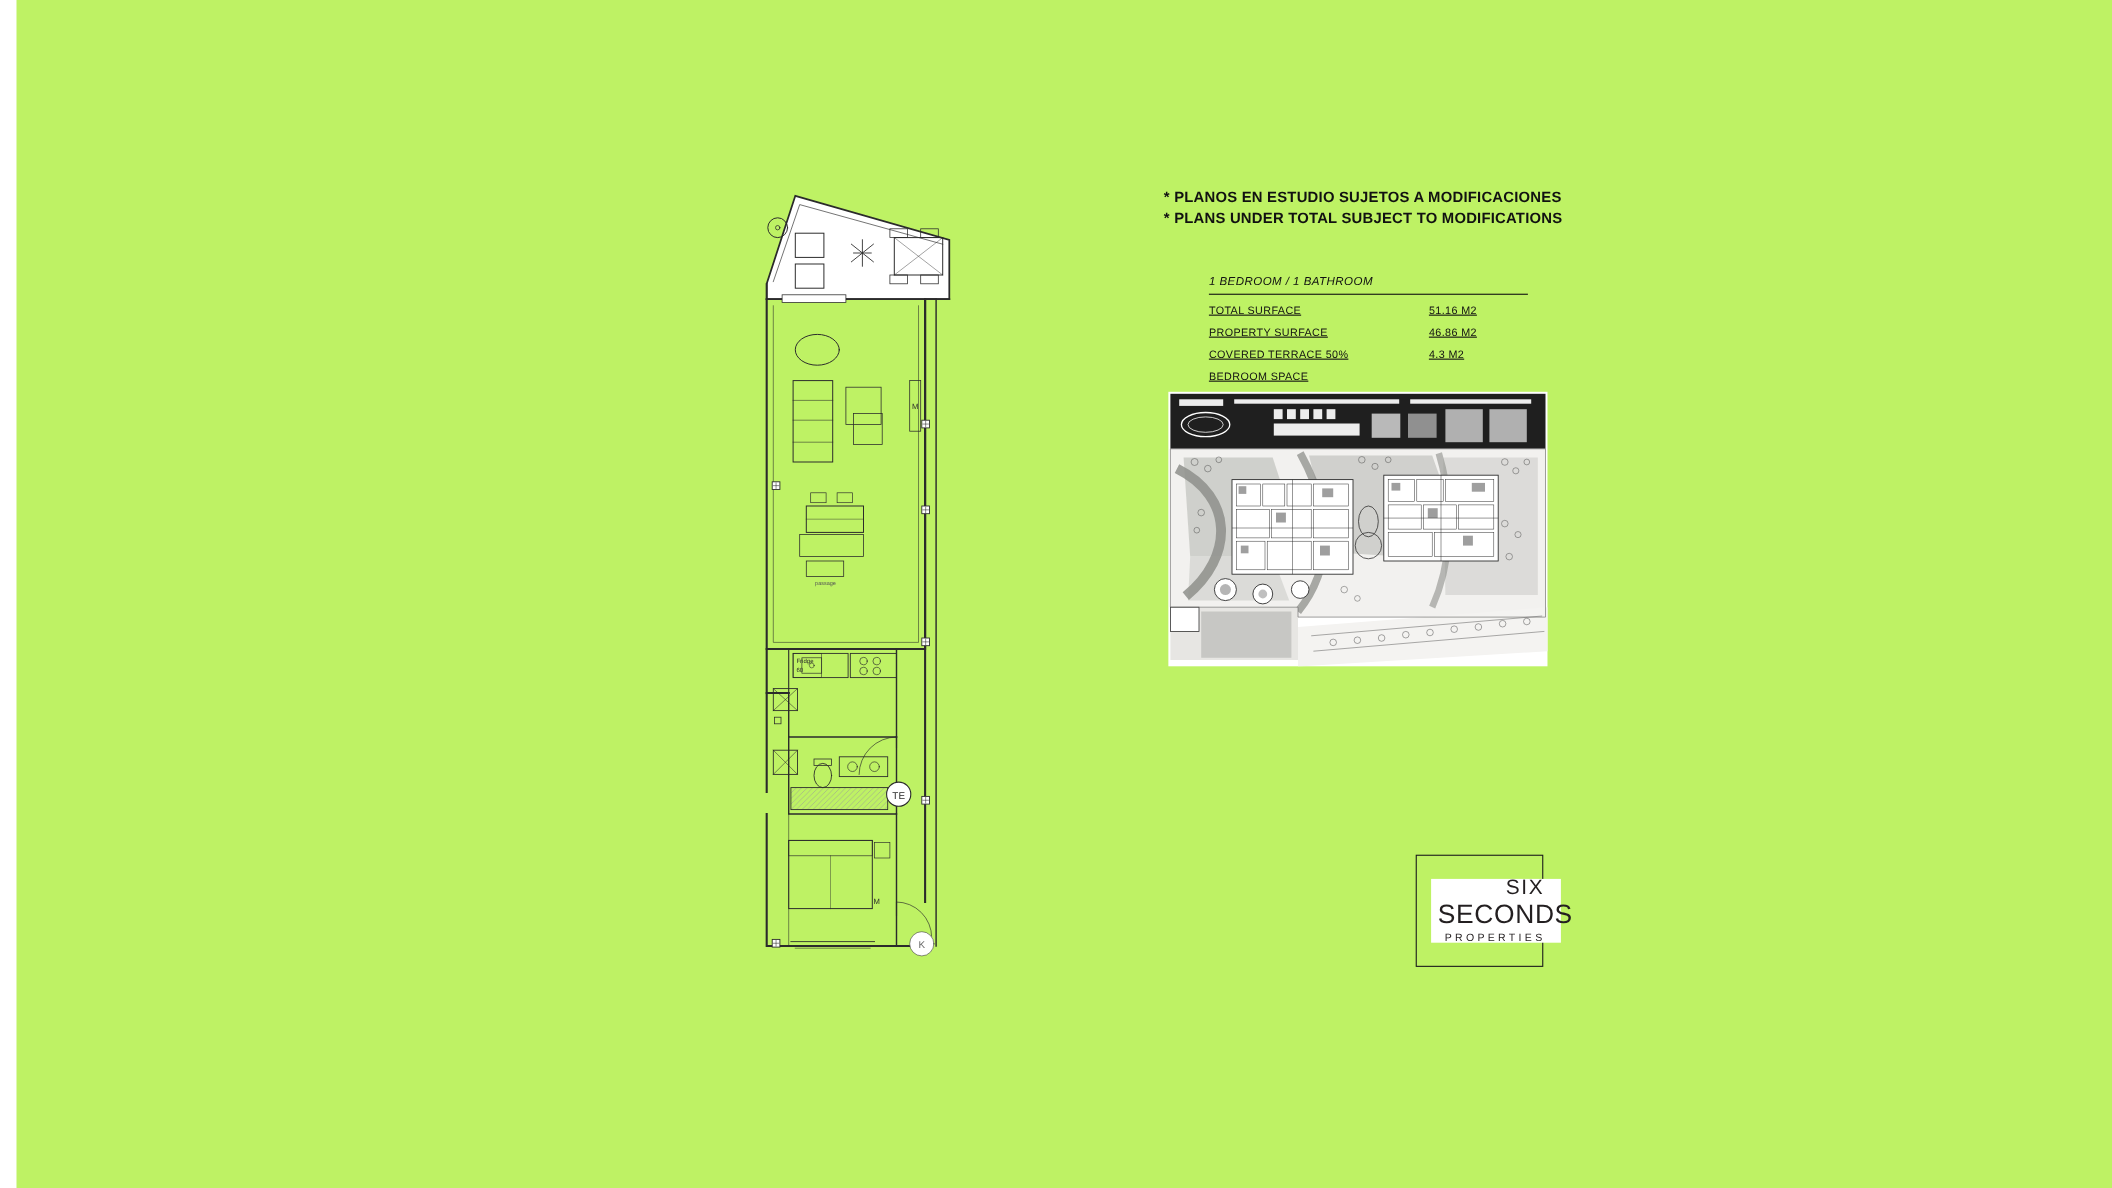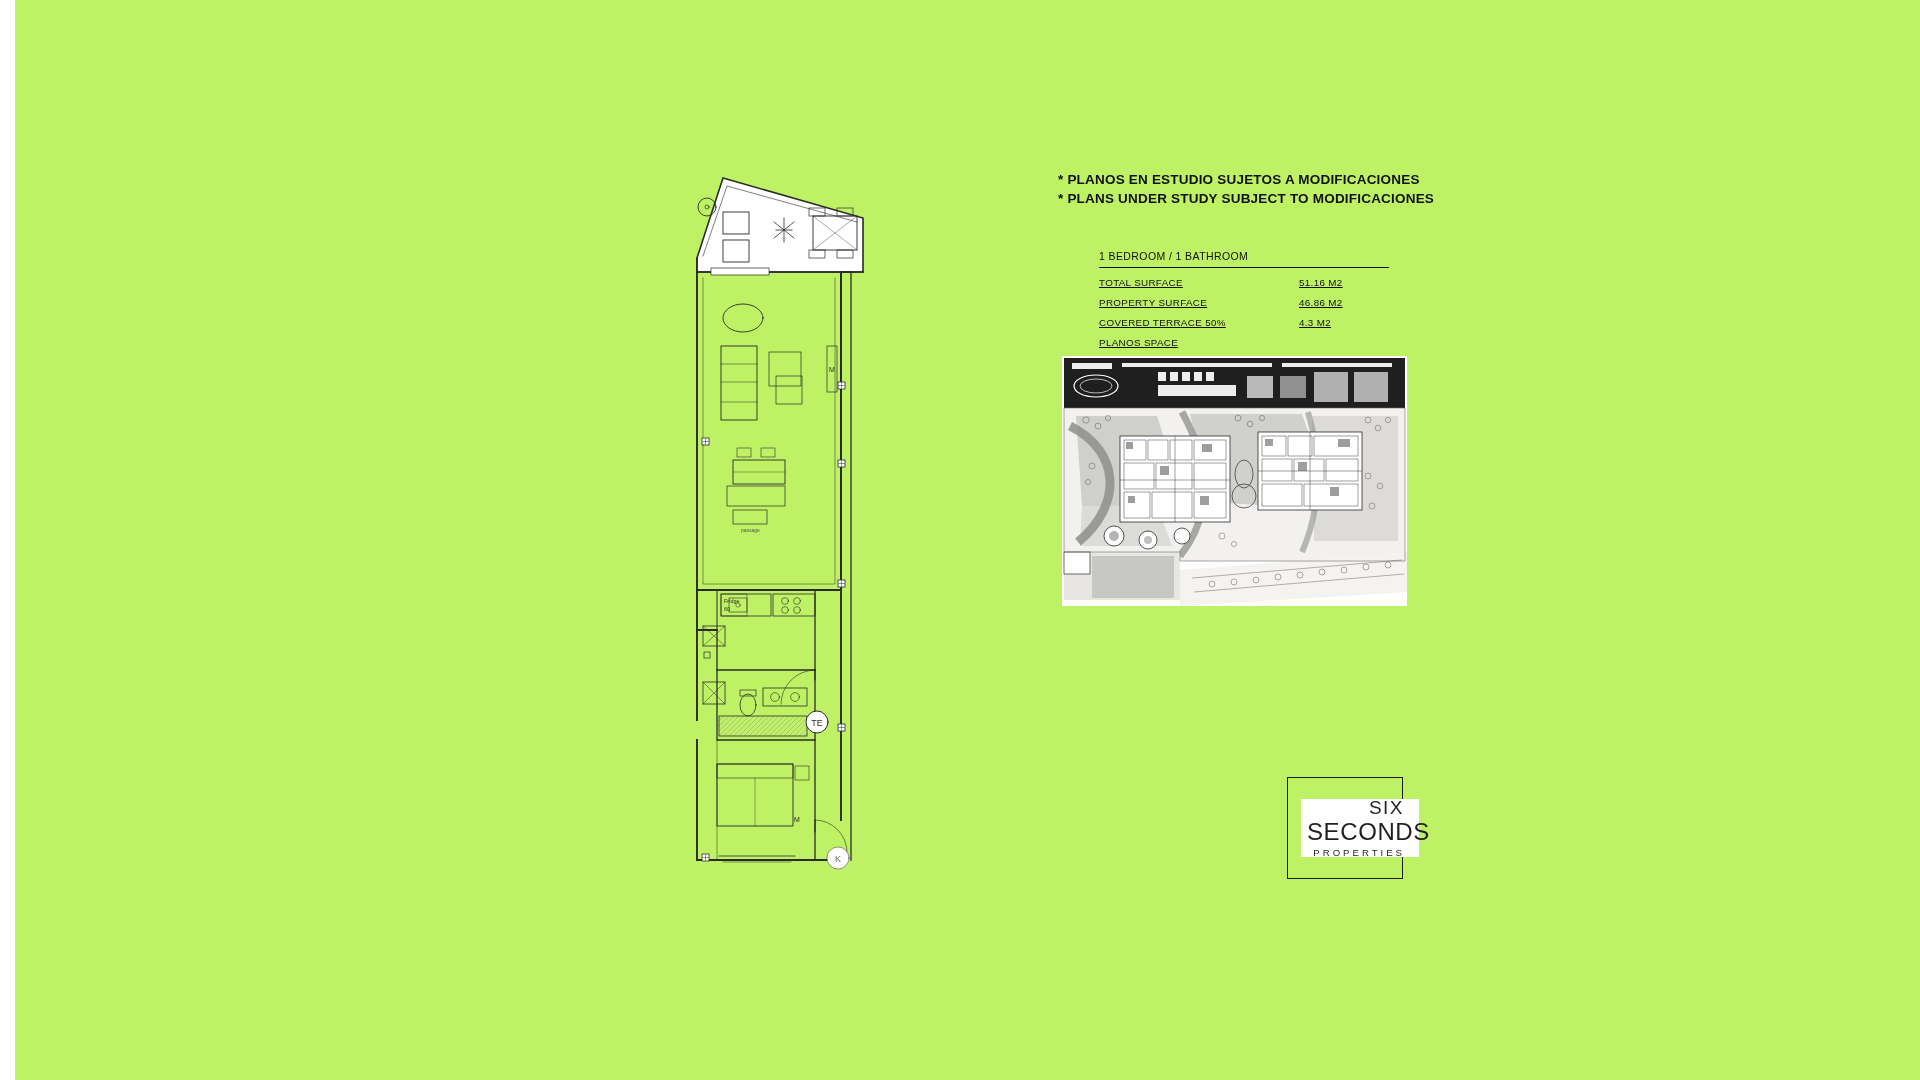--- a/index.html
+++ b/index.html
@@ -41,20 +41,21 @@
     left: 1084px;
     top: 250px;
     width: 290px;
   }
   #spec .spec-title {
     font-size: 10.5px;
     letter-spacing: 0.4px;
     color: #111;
     padding-bottom: 5px;
     border-bottom: 1px solid #111;
+    font-style: italic;
   }
   #spec .spec-row {
     display: flex;
     justify-content: flex-start;
     font-size: 9.8px;
     letter-spacing: 0.35px;
     color: #111;
     padding-top: 9px;
     text-decoration: underline;
   }
@@ -134,40 +135,40 @@
     padding-top: 1px;
   }
 </style>
 </head>
 <body>
 
 <div id="stage">
 
   <div id="notes">
     <div class="note-line">* PLANOS EN ESTUDIO SUJETOS A MODIFICACIONES</div>
-    <div class="note-line">* PLANS UNDER STUDY SUBJECT TO MODIFICACIONES</div>
+    <div class="note-line">* PLANS UNDER TOTAL SUBJECT TO MODIFICATIONS</div>
   </div>
 
   <div id="spec">
     <div class="spec-title">1 BEDROOM / 1 BATHROOM</div>
 
     <div class="spec-row">
       <div class="spec-label">TOTAL SURFACE</div>
       <div class="spec-value">51.16 M2</div>
     </div>
     <div class="spec-row">
       <div class="spec-label">PROPERTY SURFACE</div>
       <div class="spec-value">46.86 M2</div>
     </div>
     <div class="spec-row">
       <div class="spec-label">COVERED TERRACE  50%</div>
       <div class="spec-value">4.3 M2</div>
     </div>
     <div class="spec-row">
-      <div class="spec-label">PLANOS SPACE</div>
+      <div class="spec-label">BEDROOM SPACE</div>
       <div class="spec-value"></div>
     </div>
   </div>
 
   <div id="siteplan">
     <svg width="345" height="250" viewBox="0 0 345 250" xmlns="http://www.w3.org/2000/svg">
 
       <rect x="0" y="0" width="345" height="250" fill="#ffffff"></rect>
 
       <rect x="2" y="2" width="341" height="50" fill="#1f1f1f"></rect>

